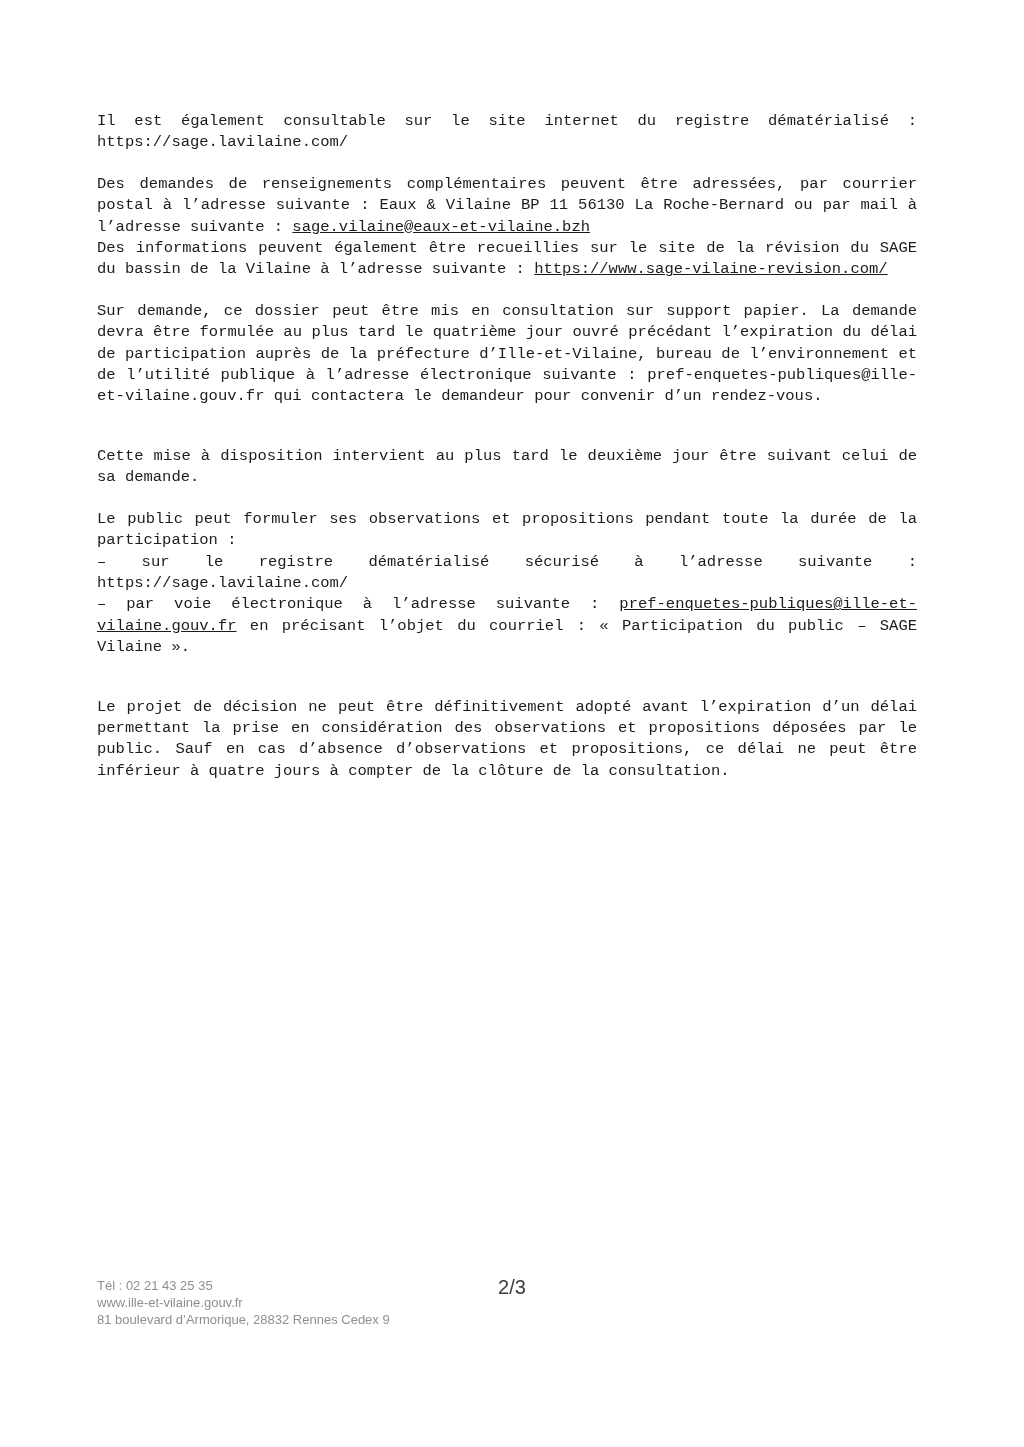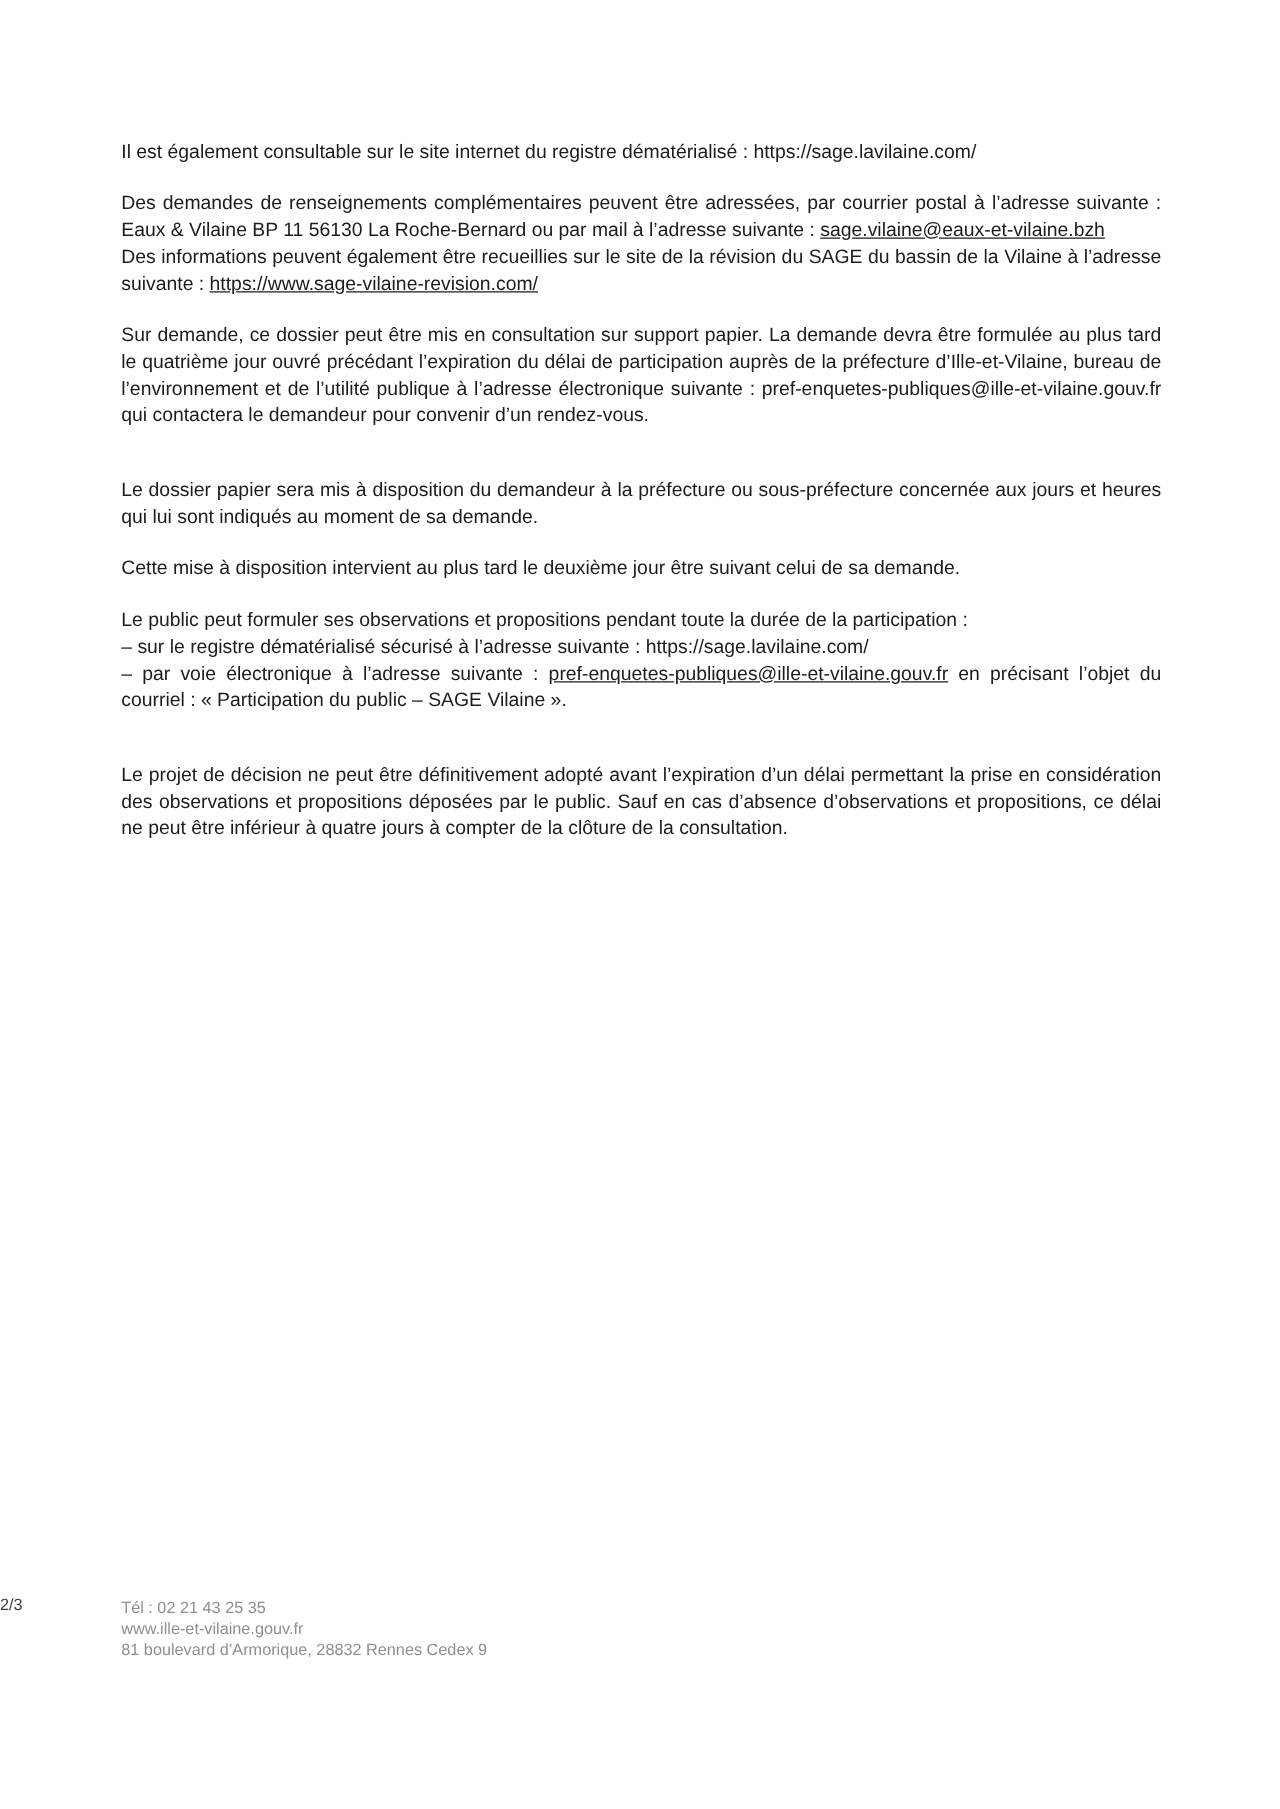--- a/index.html
+++ b/index.html
@@ -15,22 +15,23 @@
   }
   .content {
     position: absolute;
     left: 97px;
     top: 111px;
     width: 836px;
     font-size: 15.5px;
     line-height: 21.4px;
   }
   .content p {
-    margin: 0 4px 20px 0;
+    margin: 0 16px 20px 0;
     text-align: justify;
+    font-family: Liberation Mono, monospace;
   }
   .content p.mb-lg { margin-bottom: 38px; }
   .link {
     color: inherit;
     text-decoration: underline;
     cursor: pointer;
   }
   .footer {
     position: absolute;
     left: 97px;
@@ -38,39 +39,38 @@
     top: 1277px;
     font-size: 13px;
     line-height: 17px;
     color: #8f8f8f;
   }
   .page-number {
     position: absolute;
     left: 0;
     right: 0;
     top: 1276px;
-    text-align: left;
-    font-size: 13px;
+    text-align: center;
+    font-size: 20px;
     color: #3c3c3c;
   }
 </style>
 </head>
 <body>
 
 <div class="page">
 
   <div class="content">
 
     <p>Il est également consultable sur le site internet du registre dématérialisé : https://sage.lavilaine.com/</p>
 
     <p><span>Des demandes de renseignements complémentaires peuvent être adressées, par courrier postal à l’adresse suivante : Eaux &amp; Vilaine BP 11 56130 La Roche-Bernard ou par mail à l’adresse suivante : </span><span class="link">sage.vilaine@eaux-et-vilaine.bzh</span><br><span>Des informations peuvent également être recueillies sur le site de la révision du SAGE du bassin de la Vilaine à l’adresse suivante : </span><span class="link">https://www.sage-vilaine-revision.com/</span></p>
 
     <p class="mb-lg">Sur demande, ce dossier peut être mis en consultation sur support papier. La demande devra être formulée au plus tard le quatrième jour ouvré précédant l’expiration du délai de participation auprès de la préfecture d’Ille-et-Vilaine, bureau de l’environnement et de l’utilité publique à l’adresse électronique suivante : pref-enquetes-publiques@ille-et-vilaine.gouv.fr qui contactera le demandeur pour convenir d’un rendez-vous.</p>
 
-    <p>Le dossier papier sera mis à disposition du demandeur à la préfecture ou sous-préfecture concernée aux jours et heures qui lui sont indiqués au moment de sa demande.</p>
 
     <p>Cette mise à disposition intervient au plus tard le deuxième jour être suivant celui de sa demande.</p>
 
     <p class="mb-lg"><span>Le public peut formuler ses observations et propositions pendant toute la durée de la participation :</span><br><span>– sur le registre dématérialisé sécurisé à l’adresse suivante : https://sage.lavilaine.com/</span><br><span>– par voie électronique à l’adresse suivante : </span><span class="link">pref-enquetes-publiques@ille-et-vilaine.gouv.fr</span><span> en précisant l’objet du courriel : « Participation du public – SAGE Vilaine ».</span></p>
 
 
 
     <p>Le projet de décision ne peut être définitivement adopté avant l’expiration d’un délai permettant la prise en considération des observations et propositions déposées par le public. Sauf en cas d’absence d’observations et propositions, ce délai ne peut être inférieur à quatre jours à compter de la clôture de la consultation.</p>
 
   </div>

